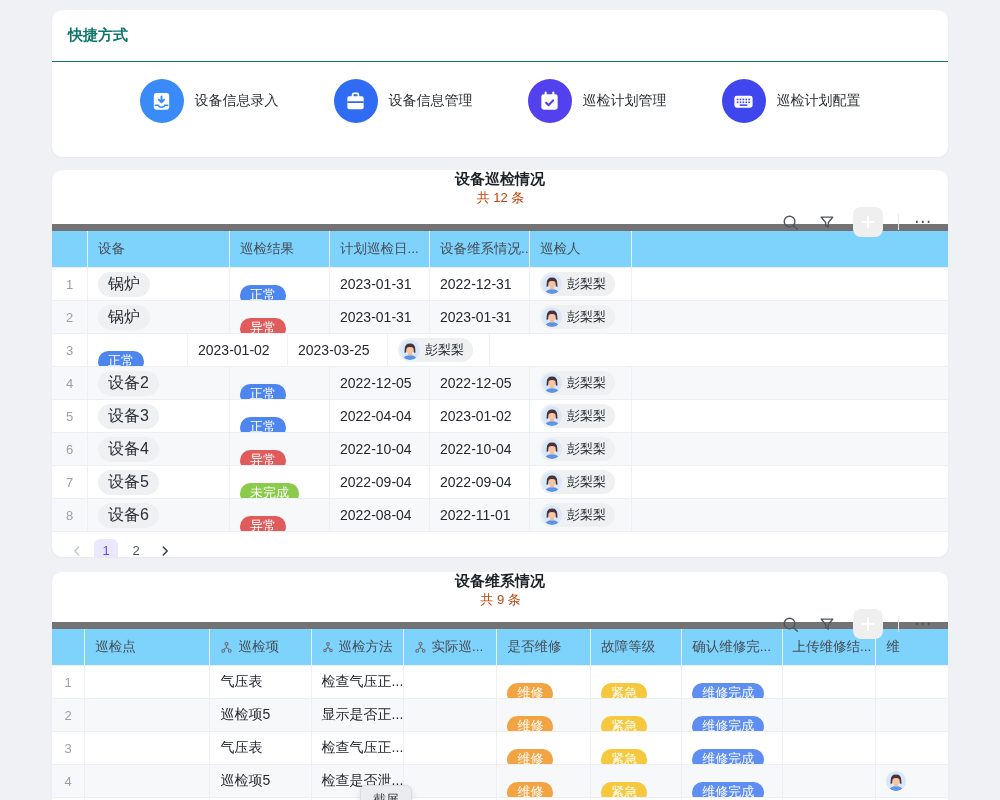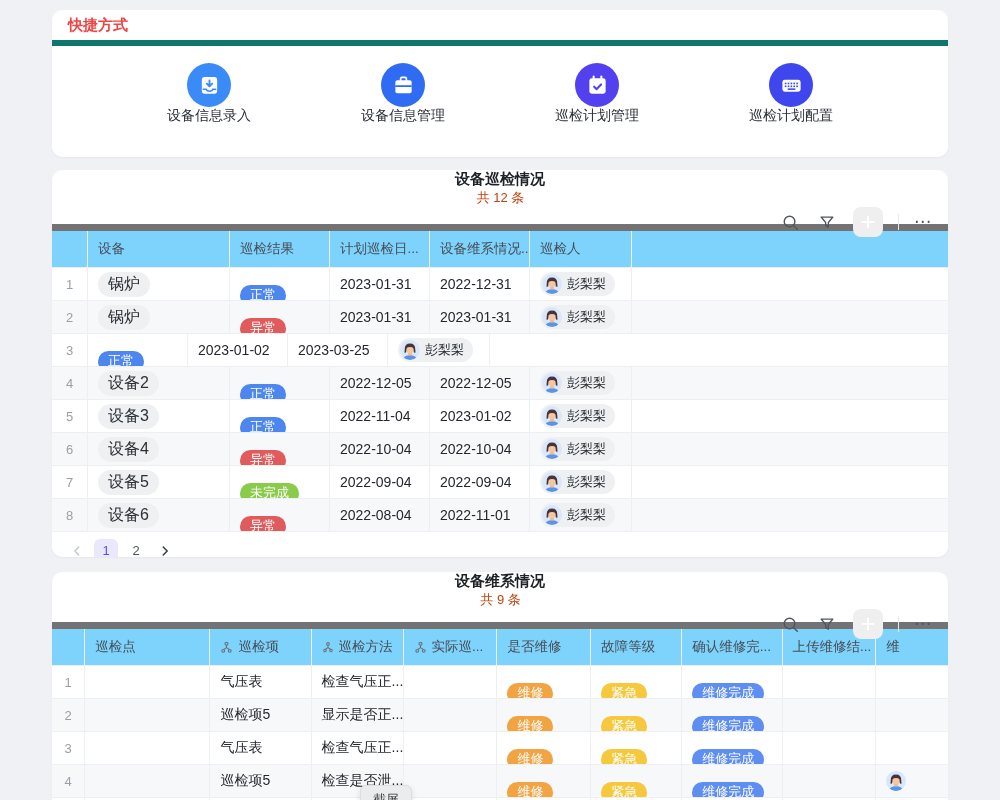--- a/index.html
+++ b/index.html
@@ -14,24 +14,24 @@
     position:absolute; left:52px; width:896px;
     background:#fff; border-radius:10px;
     box-shadow:0 1px 2px rgba(31,35,41,.04);
     overflow:hidden;
   }
   #card-shortcuts { top:10px; height:147px; }
   #card-inspection { top:170px; height:387px; }
   #card-maintenance { top:572px; height:250px; }
 
   
-  .sc-title-row { height:36px; display:flex; align-items:center; padding:0 16px;
-    border-bottom:6px solid #0f766e; font-size:15px; font-weight:bold; color:#ef4444; }
+  .sc-title-row { height:52px; display:flex; align-items:center; padding:0 16px;
+    border-bottom:1px solid #0f766e; font-size:15px; font-weight:bold; color:#0f766e; }
   .sc-row { display:flex; justify-content:space-around; padding:17px 60px 0 60px; }
-  .shortcut { display:flex; flex-direction:column; align-items:center; cursor:pointer; }
+  .shortcut { display:flex; flex-direction:row; align-items:center; gap:11px; cursor:pointer; }
   .shortcut .circle { width:44px; height:44px; border-radius:50%;
     display:flex; align-items:center; justify-content:center; }
   .shortcut .sc-label { font-size:14px; color:#2b2f36; }
 
   
   .sec-head { height:54px; display:flex; align-items:center; padding:0 16px;flex-direction:column; }
   #card-maintenance .sec-head { height:50px; }
   .sec-title { font-size:15px; font-weight:bold; color:#1f2329; }
   .sec-count { font-size:13px; color:#c2410c; margin-left:1px; }
   .toolbar { margin-left:auto; display:flex; align-items:center; gap:15px; }
@@ -288,21 +288,21 @@
         <div class="cell c-rest"></div>
       </div>
       <div class="trow">
         <div class="cell c-no">5</div>
         <div class="cell c-device">
           <span class="pill">设备3</span>
         </div>
         <div class="cell c-result">
           <span class="badge" style="background:#4e86f0">正常</span>
         </div>
-        <div class="cell c-plan">2022-11-04</div>
+        <div class="cell c-plan">2022-04-04</div>
         <div class="cell c-actual">2023-01-02</div>
         <div class="cell c-person">
           <span class="person-pill">
             <svg class="avatar" viewBox="0 0 20 20">
               <clipPath id="avc">
                 <circle cx="10" cy="10" r="10"></circle>
               </clipPath>
               <g clip-path="url(#avc)">
                 <rect width="20" height="20" fill="#d8e7fa"></rect>
                 <ellipse cx="10" cy="20.5" rx="7.2" ry="5.6" fill="#5b93e8"></ellipse>

